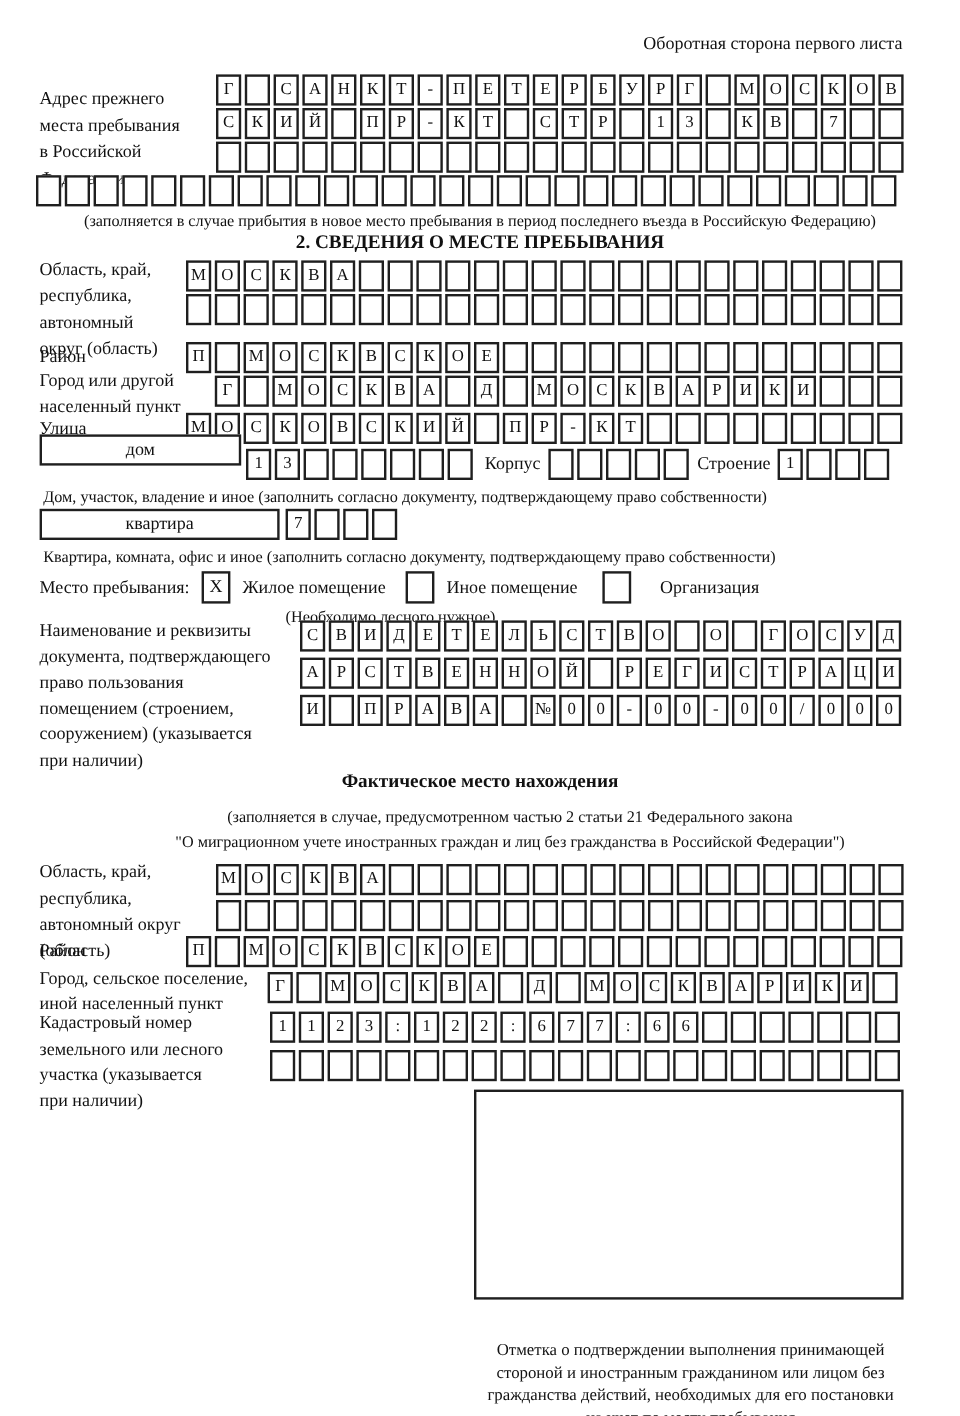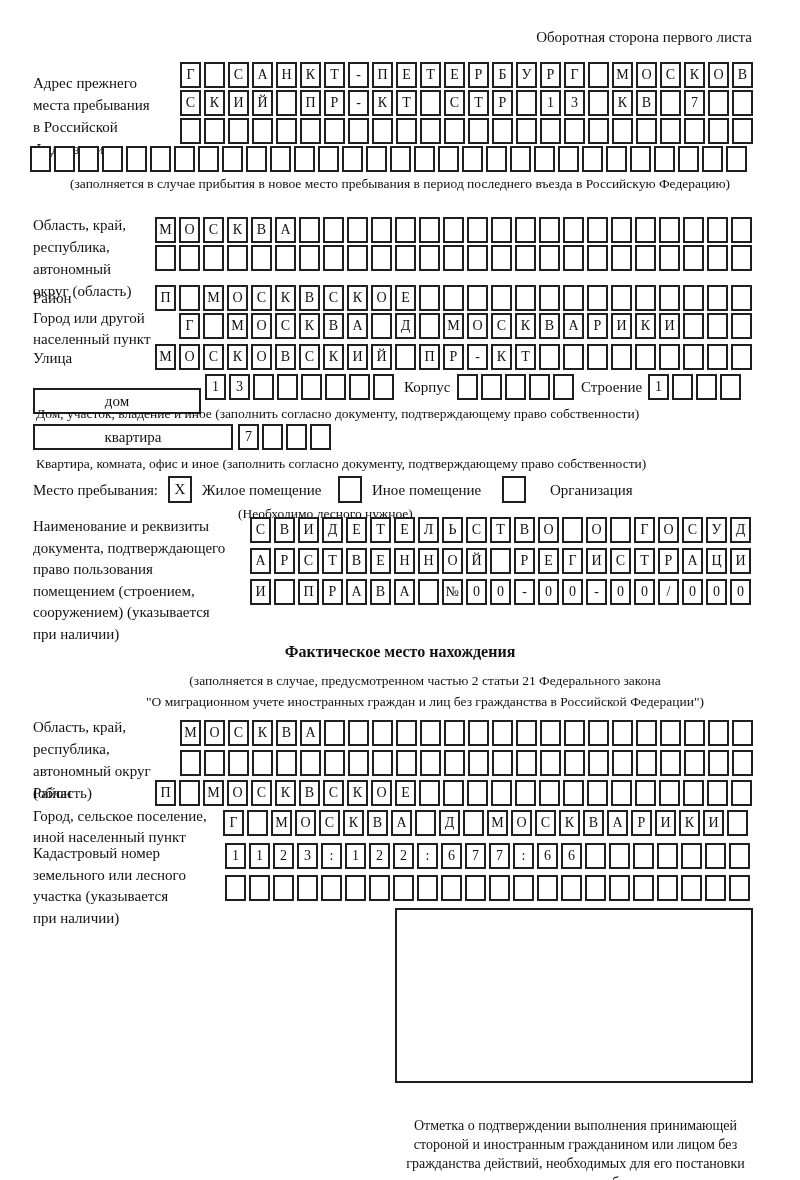--- a/index.html
+++ b/index.html
@@ -145,20 +145,21 @@
       <span class="cell"></span>
       <span class="cell"></span>
       <span class="cell"></span>
       <span class="cell"></span>
       <span class="cell"></span>
       <span class="cell"></span>
       <span class="cell"></span>
     </div>
   <div class="abs note center" style="top:174px;left:0;width:800px;">(заполняется в случае прибытия в новое место пребывания в период последнего въезда в Российскую Федерацию)</div>
 
+  <div class="abs title center" style="top:194px;left:0;width:800px;">2. СВЕДЕНИЯ О МЕСТЕ ПРЕБЫВАНИЯ</div>
 
   <div class="abs label" style="top:214px;left:33px;width:150px;">Область, край,
 республика,
 автономный
 округ (область)</div>
   <div class="cellrow" style="top:217px;left:155px;">
       <span class="cell">М</span>
       <span class="cell">О</span>
       <span class="cell">С</span>
       <span class="cell">К</span>
@@ -292,21 +293,21 @@
       <span class="cell"></span>
       <span class="cell"></span>
       <span class="cell"></span>
       <span class="cell"></span>
       <span class="cell"></span>
       <span class="cell"></span>
       <span class="cell"></span>
       <span class="cell"></span>
     </div>
 
-  <div class="abs wbox" style="top:388px;left:33px;width:168px;height:26px;">дом</div>
+  <div class="abs wbox" style="top:362px;left:33px;width:168px;height:26px;">дом</div>
   <div class="cellrow" style="top:374px;left:205px;">
       <span class="cell">1</span>
       <span class="cell">3</span>
       <span class="cell"></span>
       <span class="cell"></span>
       <span class="cell"></span>
       <span class="cell"></span>
       <span class="cell"></span>
       <span class="cell"></span>
     </div>

